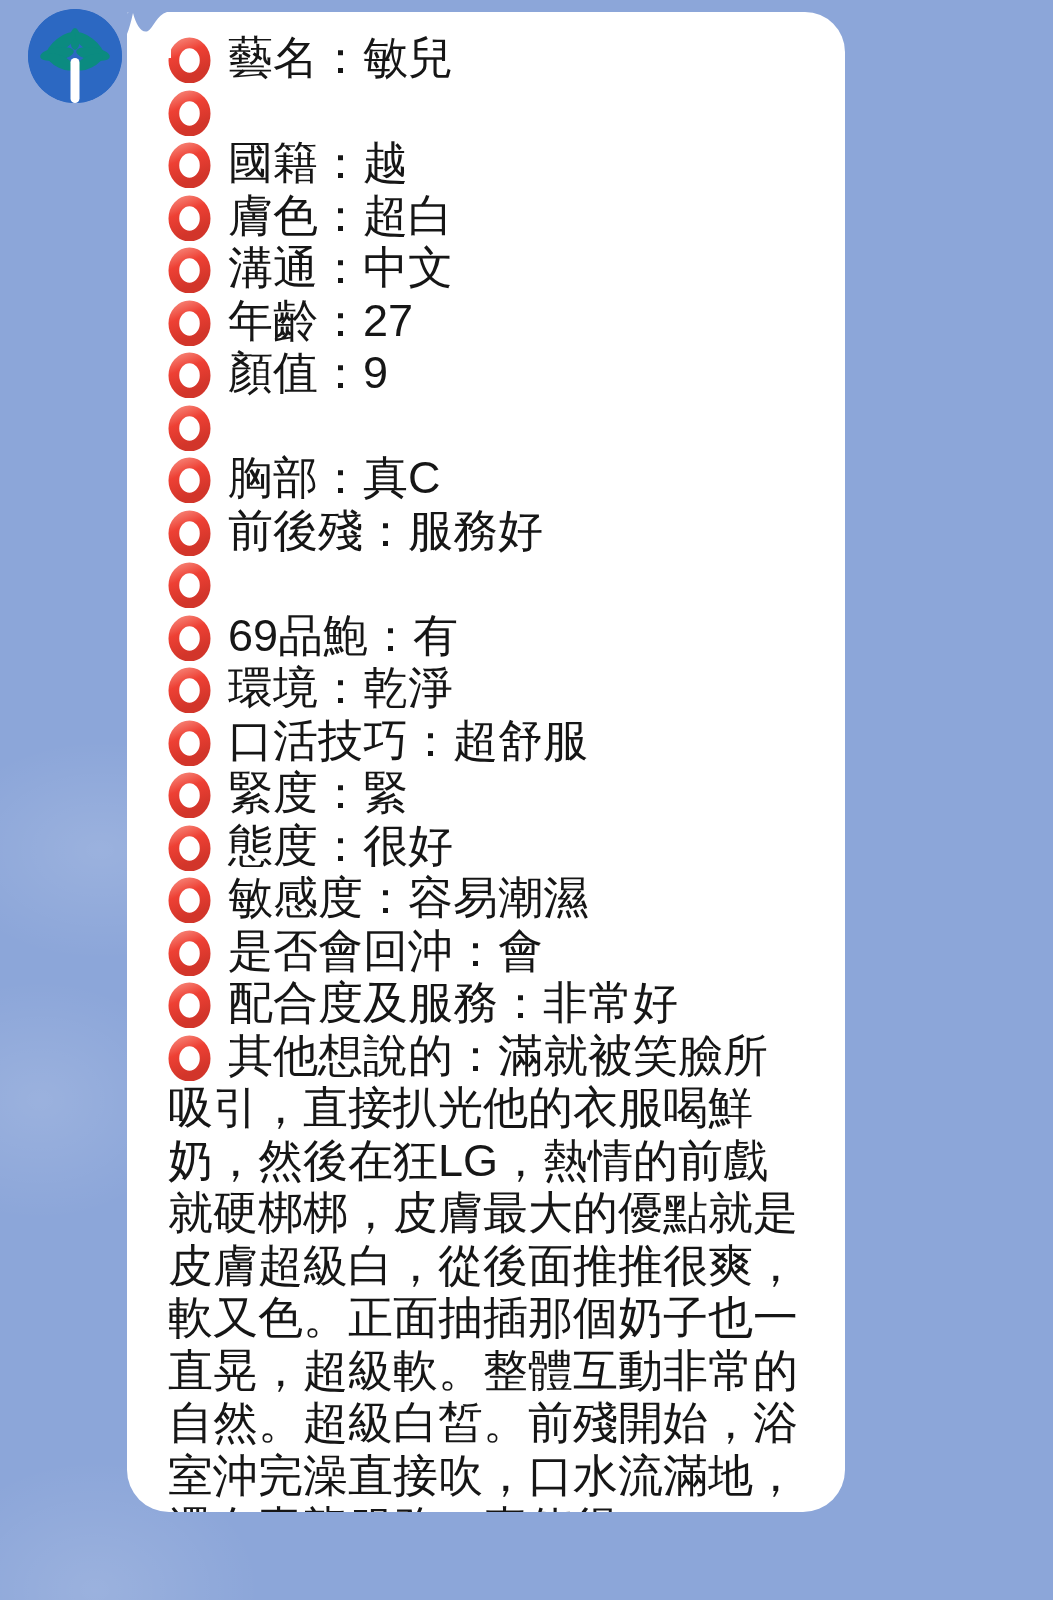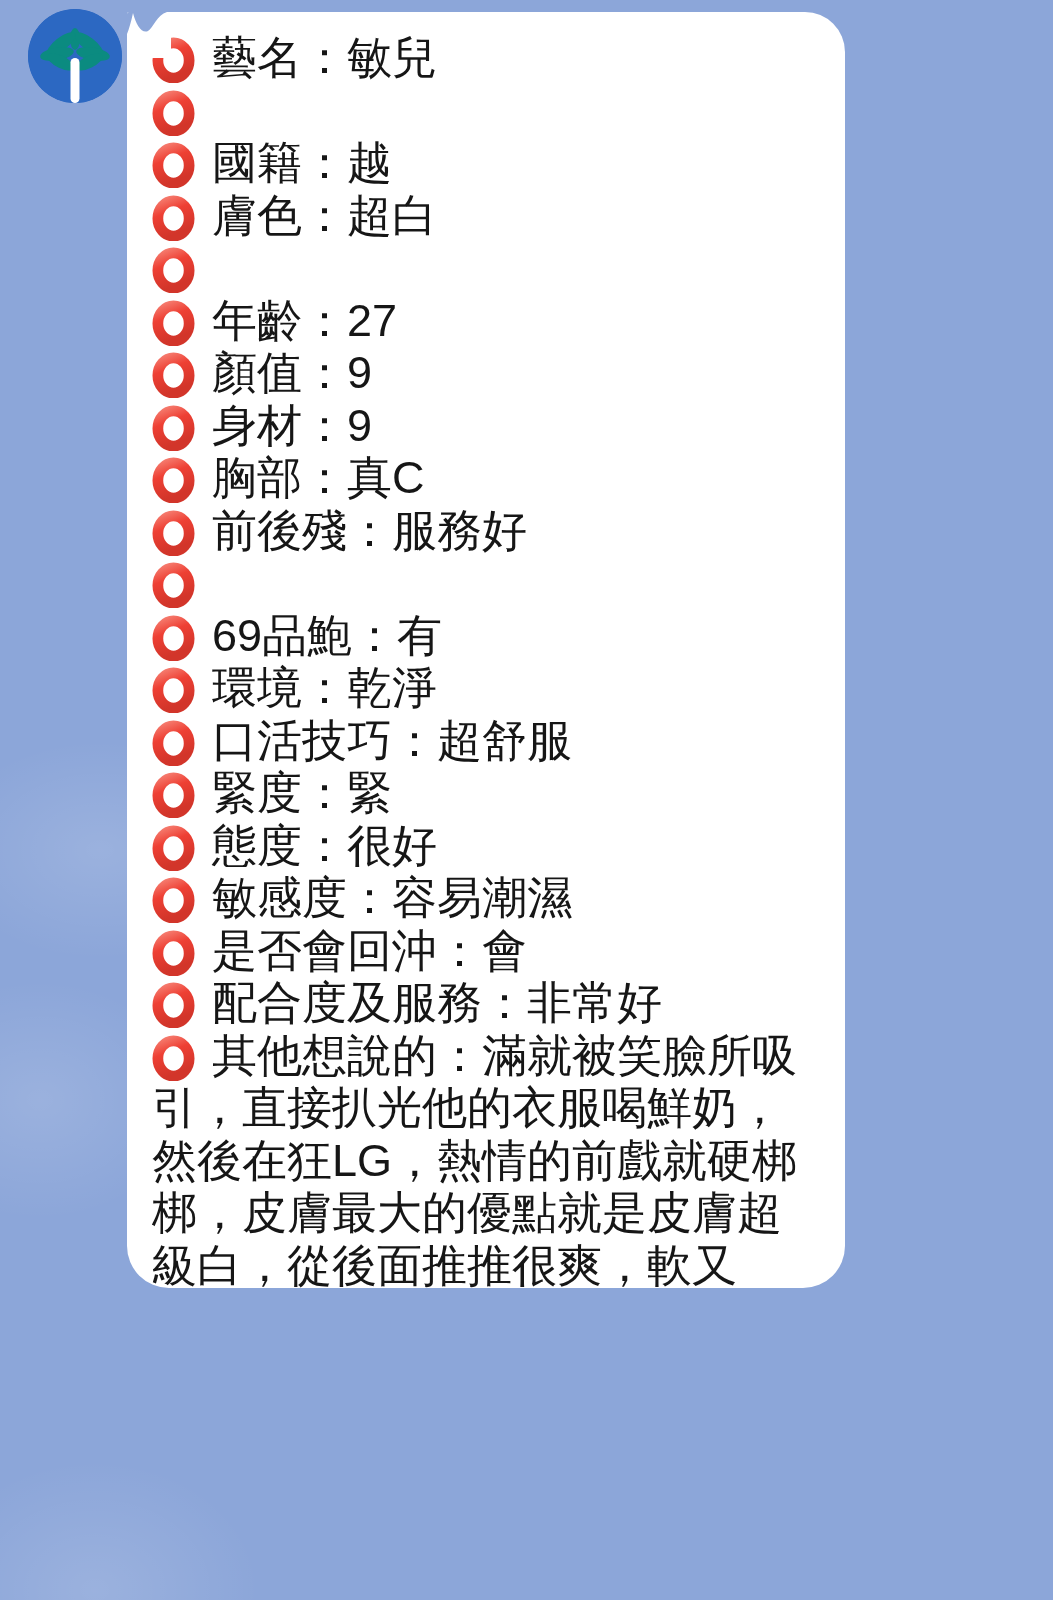--- a/index.html
+++ b/index.html
@@ -33,24 +33,24 @@
     width:94px;height:94px;
     border-radius:50%;
     background:var(--avatar-bg);
     overflow:hidden;
     cursor:pointer;
   }
   .avatar svg{display:block;width:94px;height:94px;}
   .bubble{
     position:absolute;
     left:127px;top:12px;
-    width:718px;height:1276px;
+    width:718px;height:1500px;
     background:var(--bubble);
     border-radius:2px 40px 42px 42px;
-    padding:20px 34px 0 25px;
+    padding:20px 34px 0 41px;
     overflow:hidden;
   }
   .tail{
     position:absolute;
     left:0;top:0;
     width:44px;height:46px;
     display:block;
   }
   .msg-text{
     font-size:45px;
@@ -117,33 +117,33 @@
   <div class="field-line"><svg class="ring" viewBox="0 0 44 48">
           <ellipse cx="22" cy="25" rx="16" ry="18" fill="none" stroke="url(#ringGrad)" stroke-width="11"></ellipse>
         </svg><span>國籍：越</span></div>
 
   <div class="field-line"><svg class="ring" viewBox="0 0 44 48">
           <ellipse cx="22" cy="25" rx="16" ry="18" fill="none" stroke="url(#ringGrad)" stroke-width="11"></ellipse>
         </svg><span>膚色：超白</span></div>
 
   <div class="field-line"><svg class="ring" viewBox="0 0 44 48">
           <ellipse cx="22" cy="25" rx="16" ry="18" fill="none" stroke="url(#ringGrad)" stroke-width="11"></ellipse>
-        </svg></div>
+        </svg><span>溝通：中文</span></div>
 
   <div class="field-line"><svg class="ring" viewBox="0 0 44 48">
           <ellipse cx="22" cy="25" rx="16" ry="18" fill="none" stroke="url(#ringGrad)" stroke-width="11"></ellipse>
         </svg><span>年齡：27</span></div>
 
   <div class="field-line"><svg class="ring" viewBox="0 0 44 48">
           <ellipse cx="22" cy="25" rx="16" ry="18" fill="none" stroke="url(#ringGrad)" stroke-width="11"></ellipse>
         </svg><span>顏值：9</span></div>
 
   <div class="field-line"><svg class="ring" viewBox="0 0 44 48">
           <ellipse cx="22" cy="25" rx="16" ry="18" fill="none" stroke="url(#ringGrad)" stroke-width="11"></ellipse>
-        </svg><span>身材：9</span></div>
+        </svg></div>
 
   <div class="field-line"><svg class="ring" viewBox="0 0 44 48">
           <ellipse cx="22" cy="25" rx="16" ry="18" fill="none" stroke="url(#ringGrad)" stroke-width="11"></ellipse>
         </svg><span>胸部：真C</span></div>
 
   <div class="field-line"><svg class="ring" viewBox="0 0 44 48">
           <ellipse cx="22" cy="25" rx="16" ry="18" fill="none" stroke="url(#ringGrad)" stroke-width="11"></ellipse>
         </svg><span>前後殘：服務好</span></div>
 
   <div class="field-line"><svg class="ring" viewBox="0 0 44 48">

